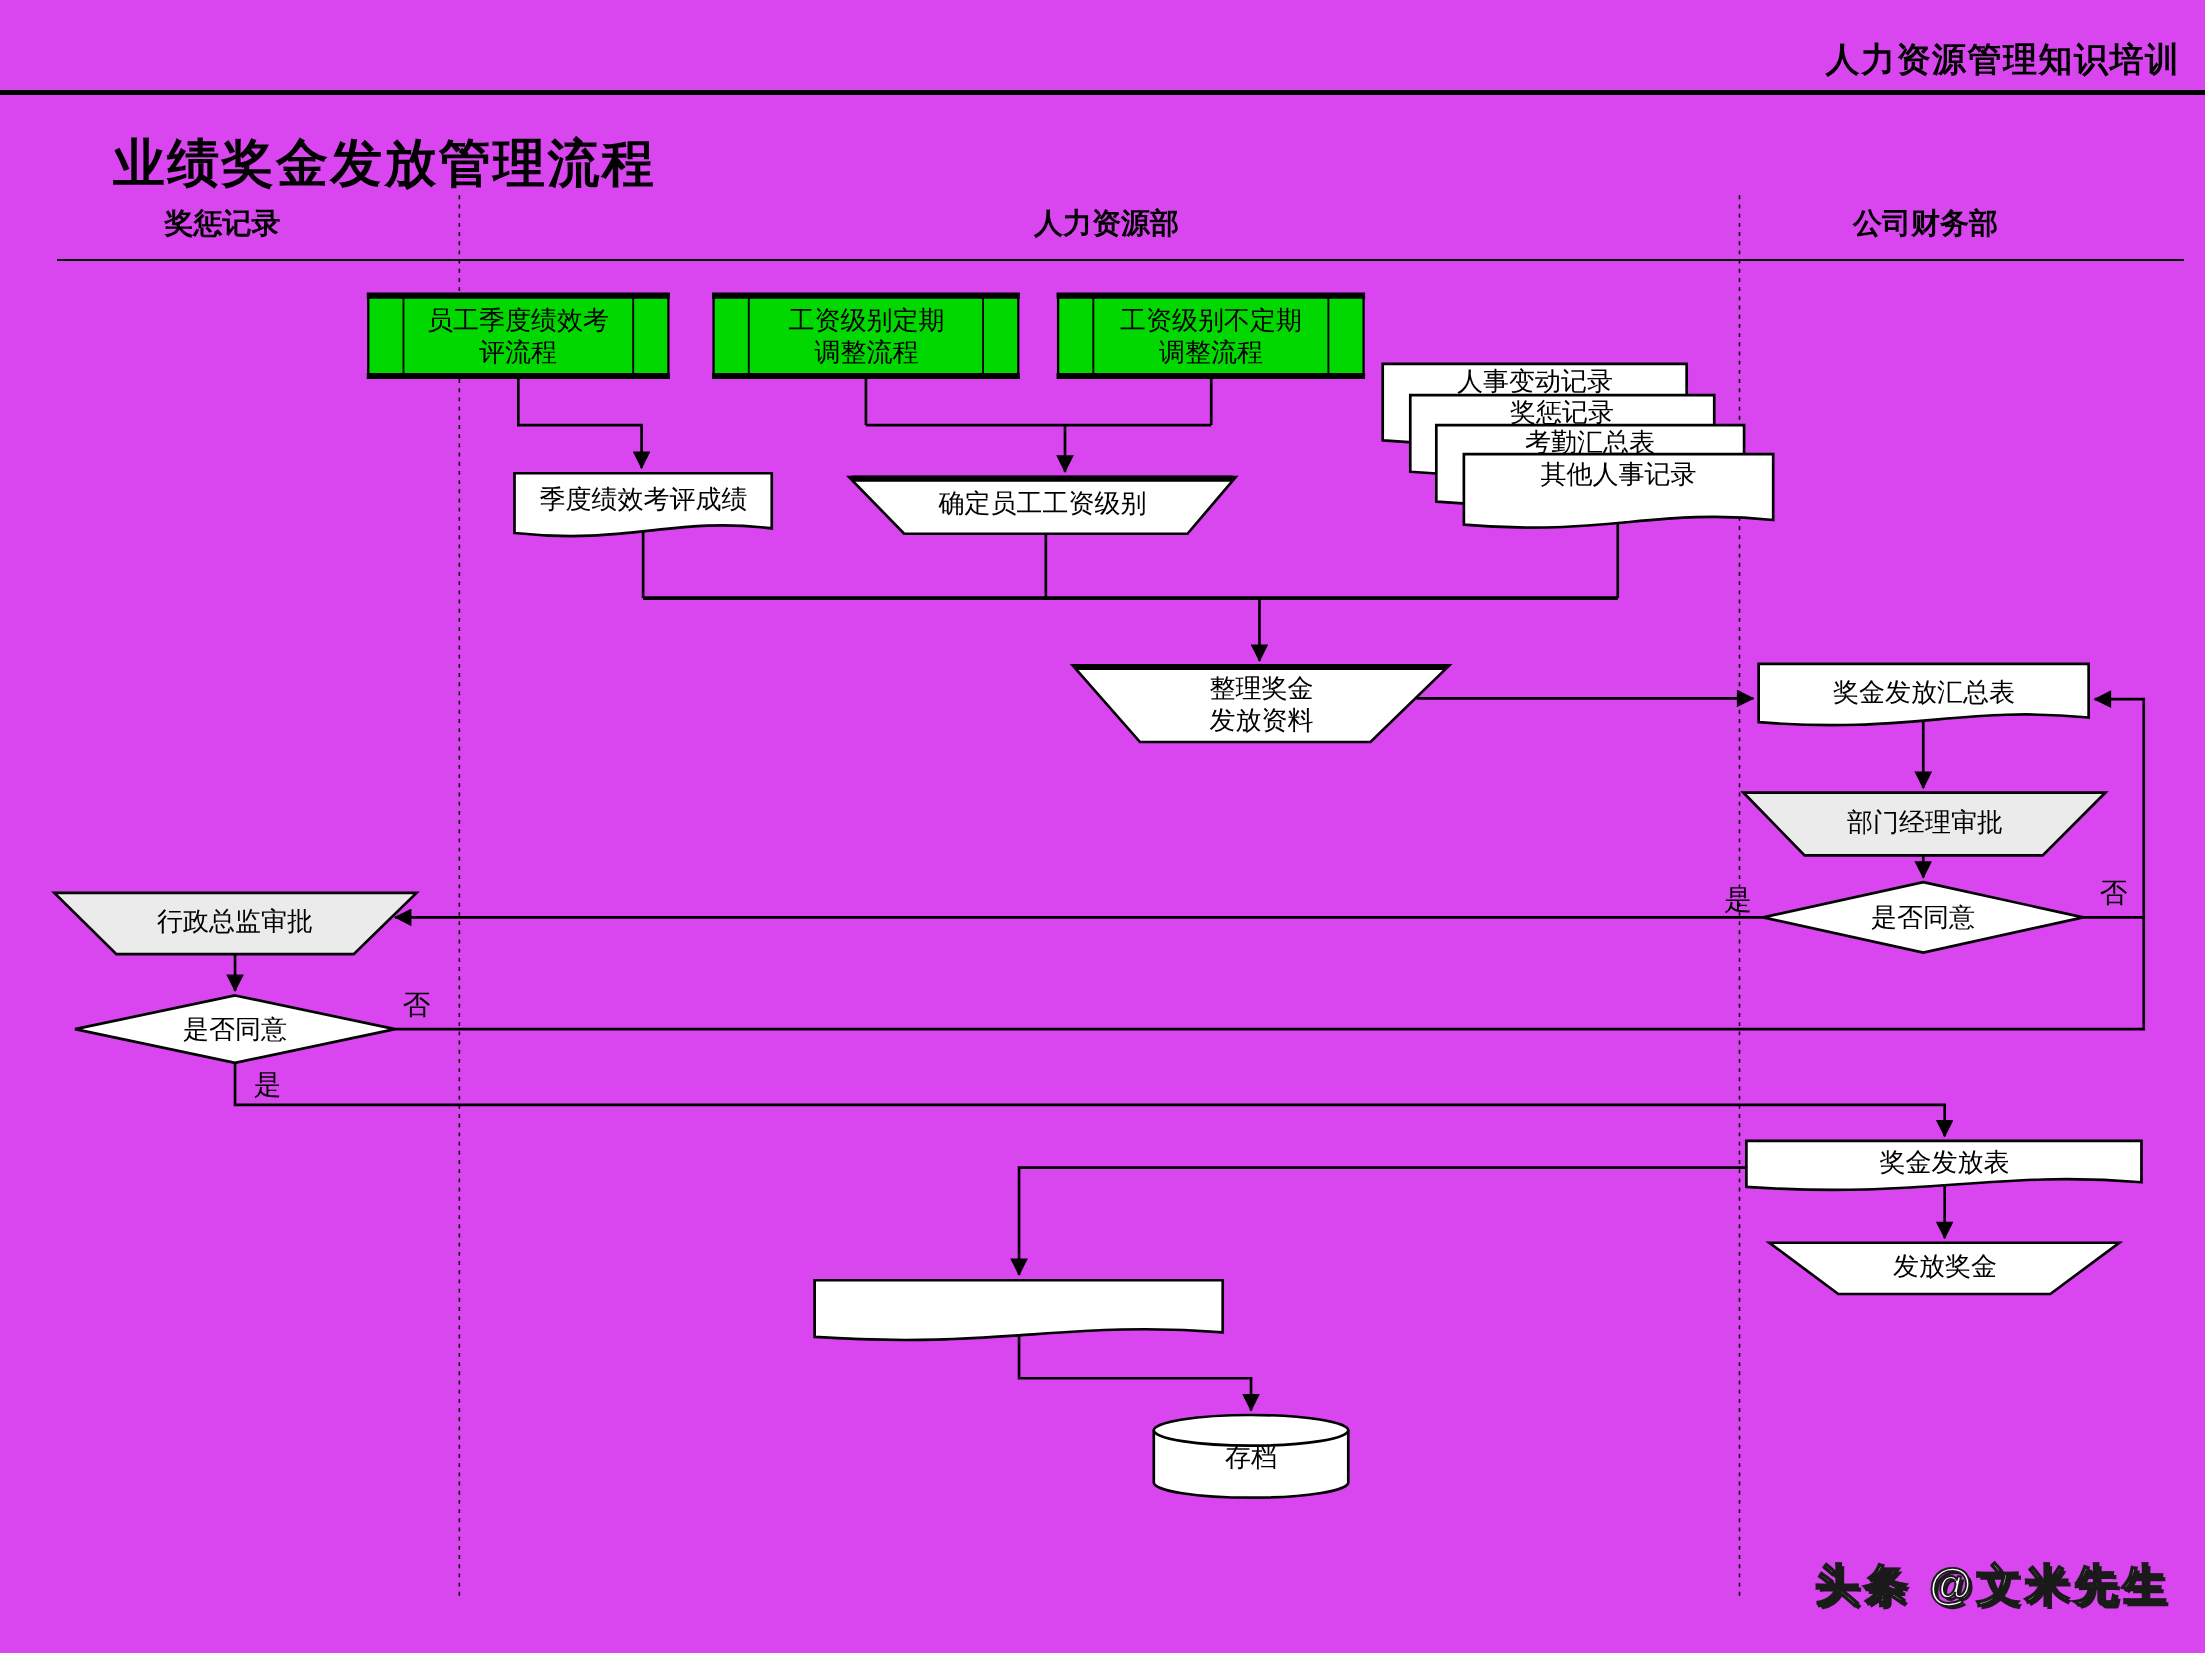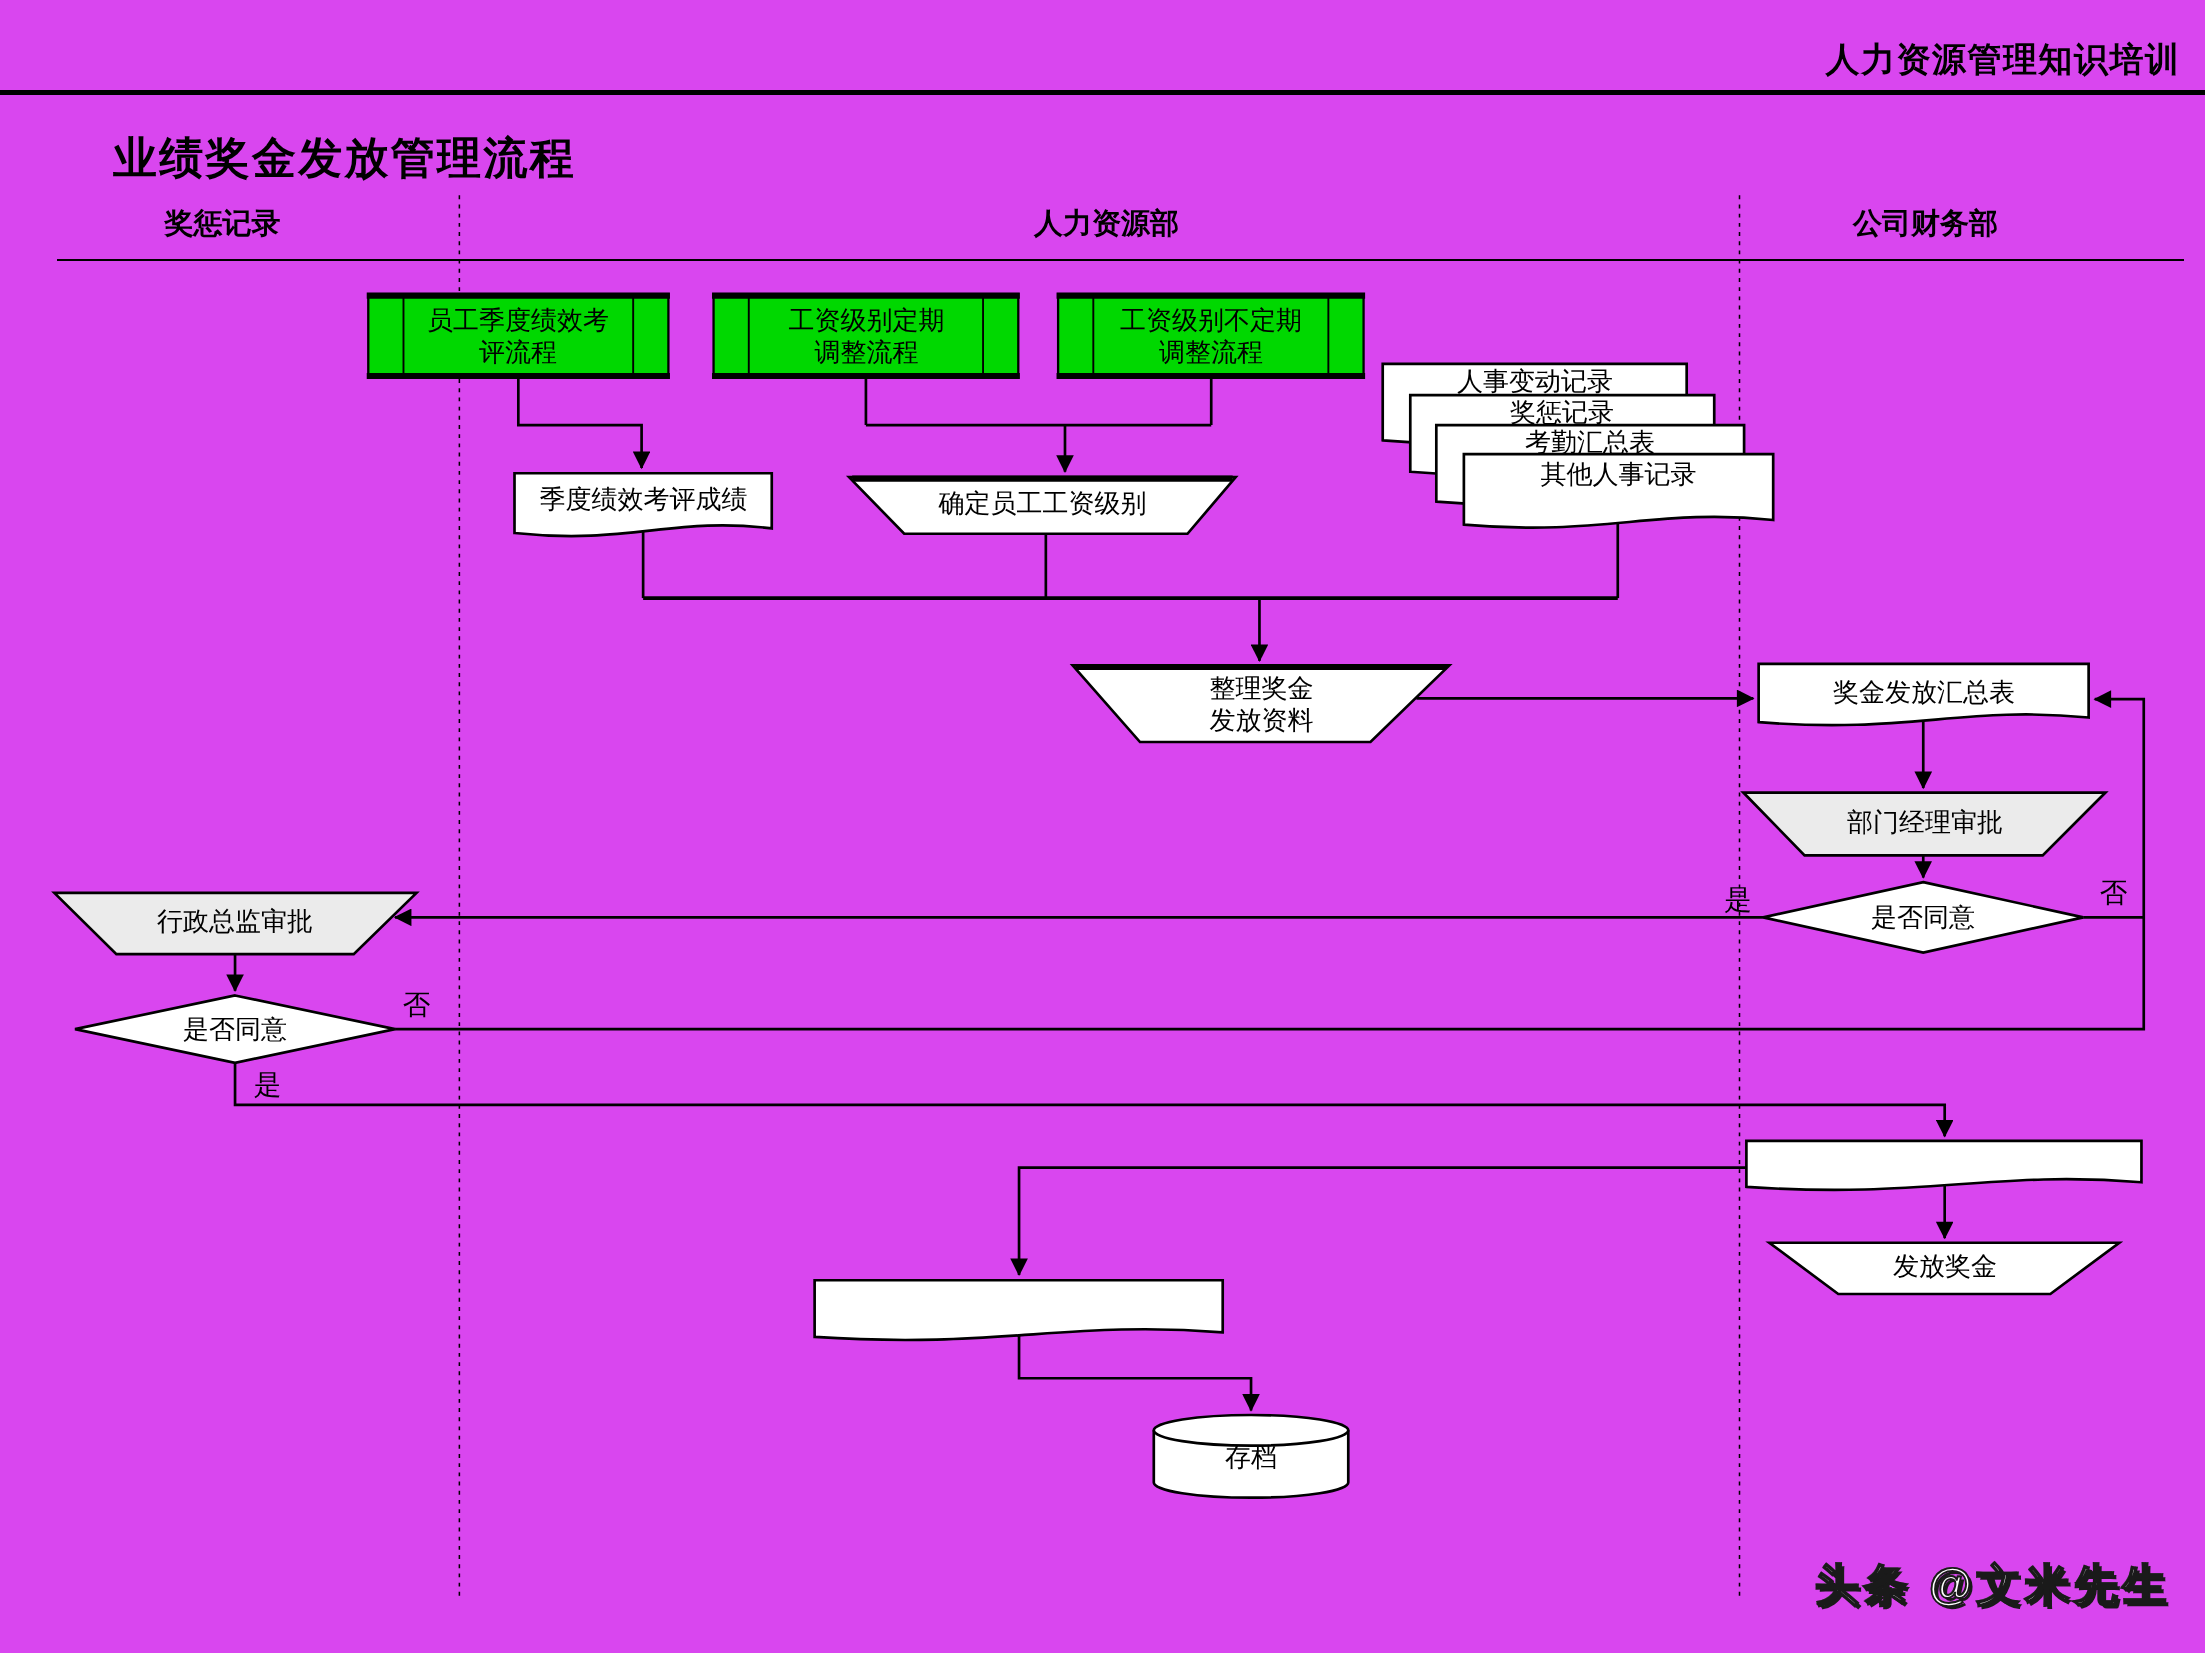--- a/index.html
+++ b/index.html
@@ -10,21 +10,21 @@
   .lbl{
     position:absolute;display:flex;align-items:center;justify-content:center;
     text-align:center;font-size:26px;line-height:1.22;white-space:pre-line;color:#000;
   }
   .edge-lbl{font-size:27.6px;}
   .hdr-text{
     position:absolute;top:37px;right:24.5px;font-size:34px;font-weight:bold;letter-spacing:1.5px;
   }
   .hdr-rule{position:absolute;top:90px;left:0;width:2205px;height:4.6px;background:#000;}
   .title{
-    position:absolute;top:129px;left:113px;font-size:44px;font-weight:bold;letter-spacing:2.3px;
+    position:absolute;top:129px;left:113px;font-size:52px;font-weight:bold;letter-spacing:2.3px;
   }
   .lane-lbl{font-size:29px;font-weight:bold;}
   .lane-rule{position:absolute;top:259px;left:57px;width:2127px;height:2.3px;background:#000;}
   svg.layer{position:absolute;left:0;top:0;}
   .cn{stroke:#000;stroke-width:3.5;fill:none;}
   .cn-thick{stroke:#000;stroke-width:5;fill:none;}
   .shape{stroke:#000;stroke-width:3.5;fill:#ffffff;}
   .thickline{stroke:#000;stroke-width:8;}
   .innerbar{stroke:#000;stroke-width:2.5;}
   .dashed{stroke:#000;stroke-width:2;stroke-dasharray:5 7;fill:none;}
@@ -145,20 +145,21 @@
   <div class="lbl" style="left:1410px;top:397px;width:304px;height:32px;">奖惩记录</div>
   <div class="lbl" style="left:1436px;top:427px;width:308px;height:32px;">考勤汇总表</div>
   <div class="lbl" style="left:1464px;top:458px;width:309px;height:34px;">其他人事记录</div>
   <div class="lbl" style="left:1073px;top:672px;width:377px;height:66px;">整理奖金
 发放资料</div>
   <div class="lbl" style="left:1759px;top:668px;width:330px;height:49px;">奖金发放汇总表</div>
   <div class="lbl" style="left:1744px;top:798px;width:362px;height:49px;">部门经理审批</div>
   <div class="lbl" style="left:1763px;top:893px;width:320px;height:49px;">是否同意</div>
   <div class="lbl" style="left:54px;top:897px;width:362px;height:49px;">行政总监审批</div>
   <div class="lbl" style="left:75px;top:1005px;width:320px;height:49px;">是否同意</div>
+  <div class="lbl" style="left:1747px;top:1142px;width:395px;height:41px;">奖金发放表</div>
   <div class="lbl" style="left:1770px;top:1245px;width:350px;height:44px;">发放奖金</div>
   <div class="lbl" style="left:1154px;top:1438px;width:194px;height:40px;">存档</div>
 
   <div class="lbl edge-lbl" style="left:1715px;top:881px;width:46px;height:37px;">是</div>
   <div class="lbl edge-lbl" style="left:2089px;top:874px;width:49px;height:38px;">否</div>
   <div class="lbl edge-lbl" style="left:392px;top:986px;width:49px;height:38px;">否</div>
   <div class="lbl edge-lbl" style="left:243px;top:1066px;width:49px;height:38px;">是</div>
 
   <div class="watermark">头条 @文米先生</div>
 

